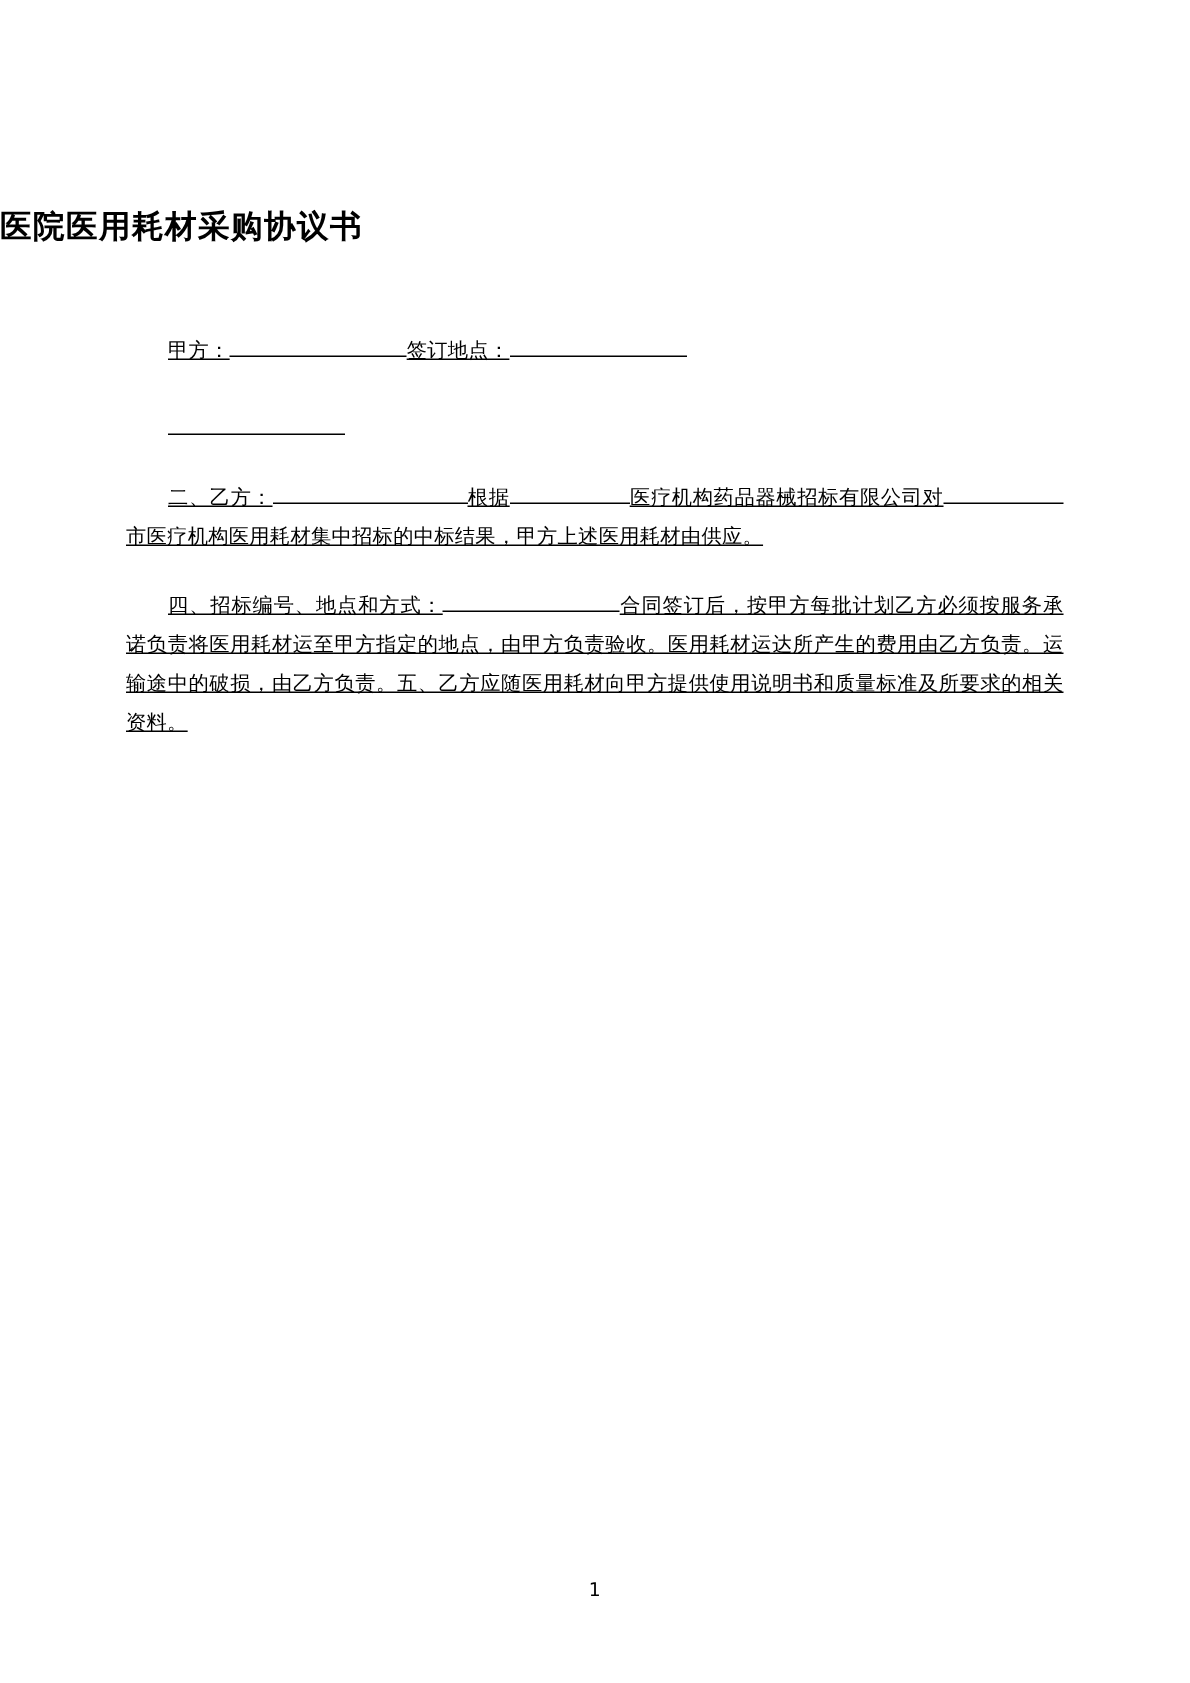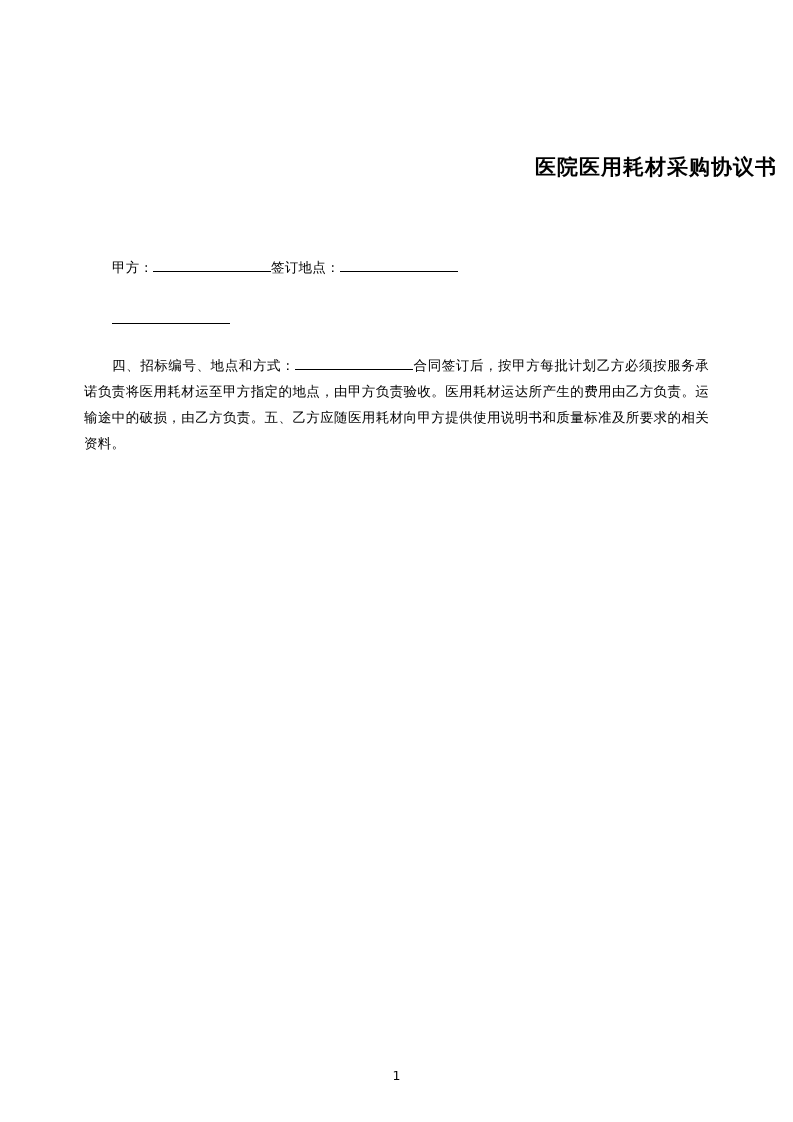--- a/index.html
+++ b/index.html
@@ -16,31 +16,32 @@
     overflow: hidden;
   }
   .page {
     width: 793px;
     height: 1122px;
     box-sizing: border-box;
     padding: 0;
     position: relative;
   }
   .doc-title {
-    text-align: right;
+    text-align: left;
     font-size: 21px;
     font-weight: bold;
     letter-spacing: 1px;
-    margin: 16px;
+    margin: 0;
     padding-top: 137px;
     line-height: 1.4;
   }
   .body-block {
     padding: 0 84px 0 84px;
-    margin-top: 72px;
+    margin-top: 55px;
+    text-decoration: underline;
   }
   p.para {
     font-size: 13.5px;
     line-height: 26px;
     margin: 0 0 20px 0;
     text-align: justify;
     letter-spacing: 0.2px;
     word-break: break-all;
   }
   p.indent {
@@ -82,20 +83,23 @@
     <p class="para party">
       <span>甲方：</span><span class="blank b-118"></span><span>签订地点：</span><span class="blank b-118"></span>
     </p>
 
 
 
     <p class="para indent">
       <span class="blank b-118"></span>
     </p>
 
+    <p class="para indent">
+      <span>二、乙方：</span><span class="blank b-130"></span><span>根据</span><span class="blank b-80"></span><span>医疗机构药品器械招标有限公司对</span><span class="blank b-80"></span><span>市医疗机构医用耗材集中招标的中标结果，甲方上述医用耗材由供应。</span>
+    </p>
 
 
     <p class="para indent">
       <span>四、招标编号、地点和方式：</span><span class="blank b-118"></span><span>合同签订后，按甲方每批计划乙方必须按服务承诺负责将医用耗材运至甲方指定的地点，由甲方负责验收。医用耗材运达所产生的费用由乙方负责。运输途中的破损，由乙方负责。五、乙方应随医用耗材向甲方提供使用说明书和质量标准及所要求的相关资料。</span>
     </p>
 
 
   </div>
 
   <div class="page-number">1</div>

